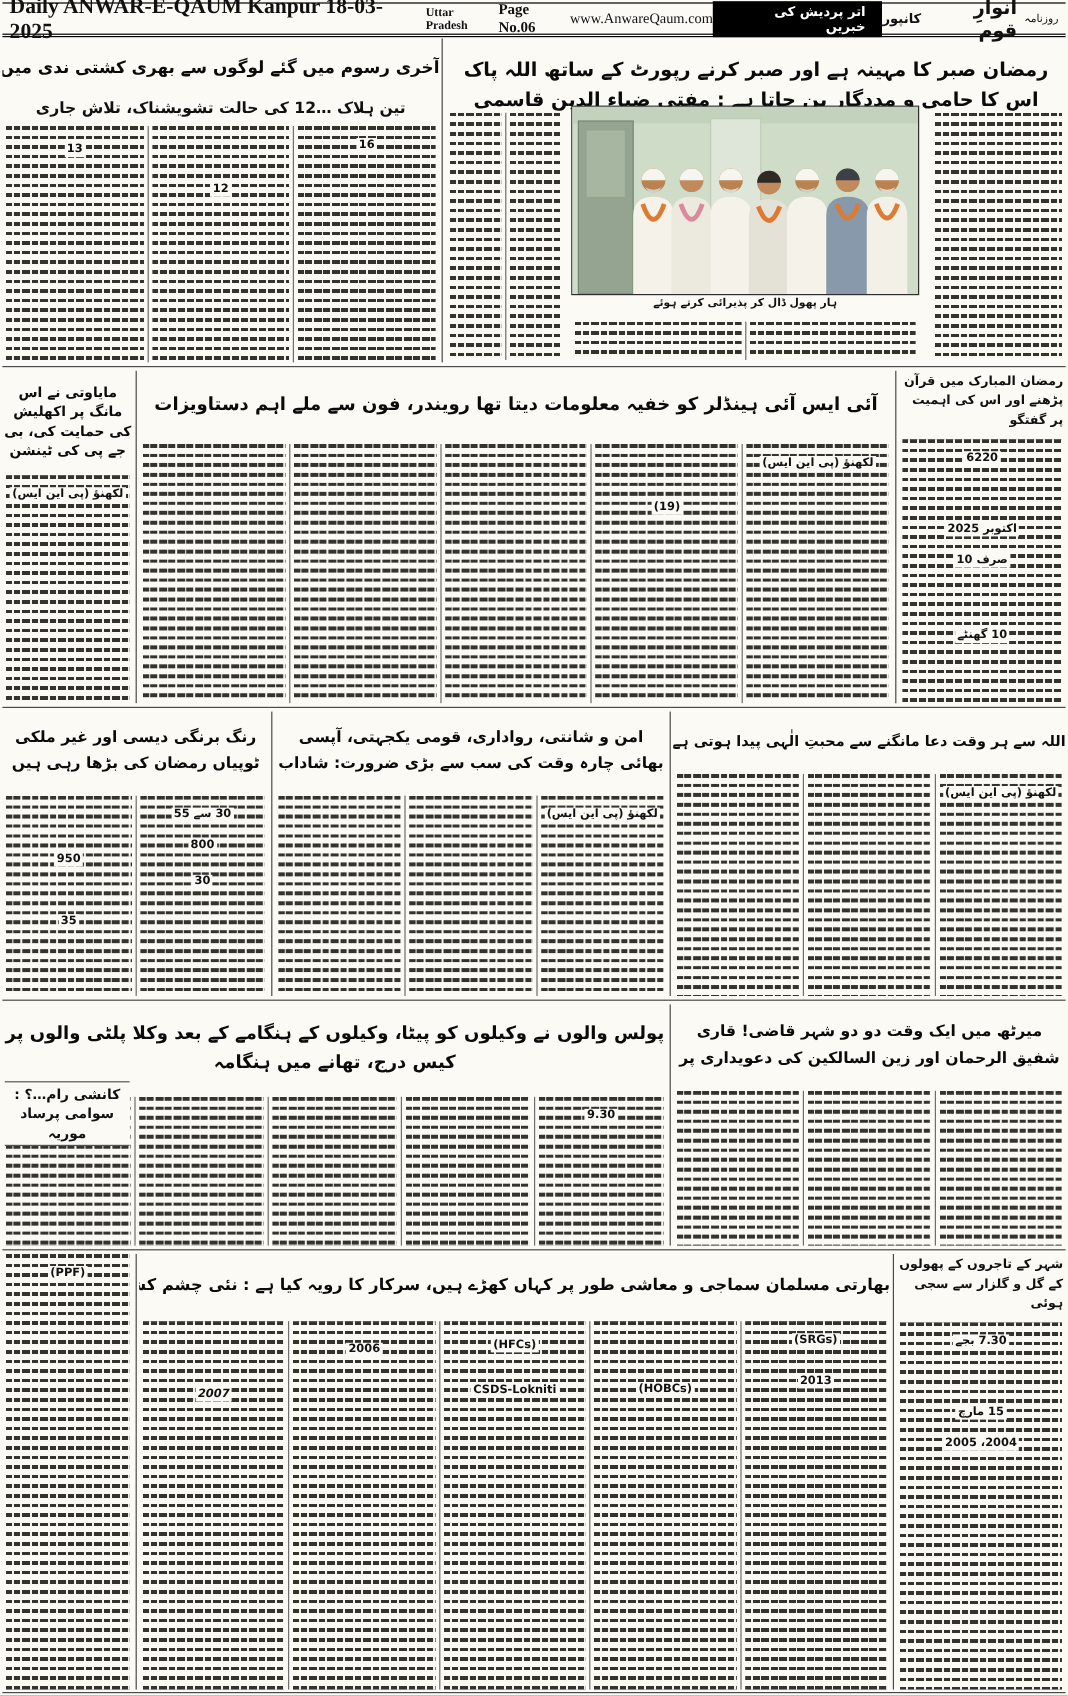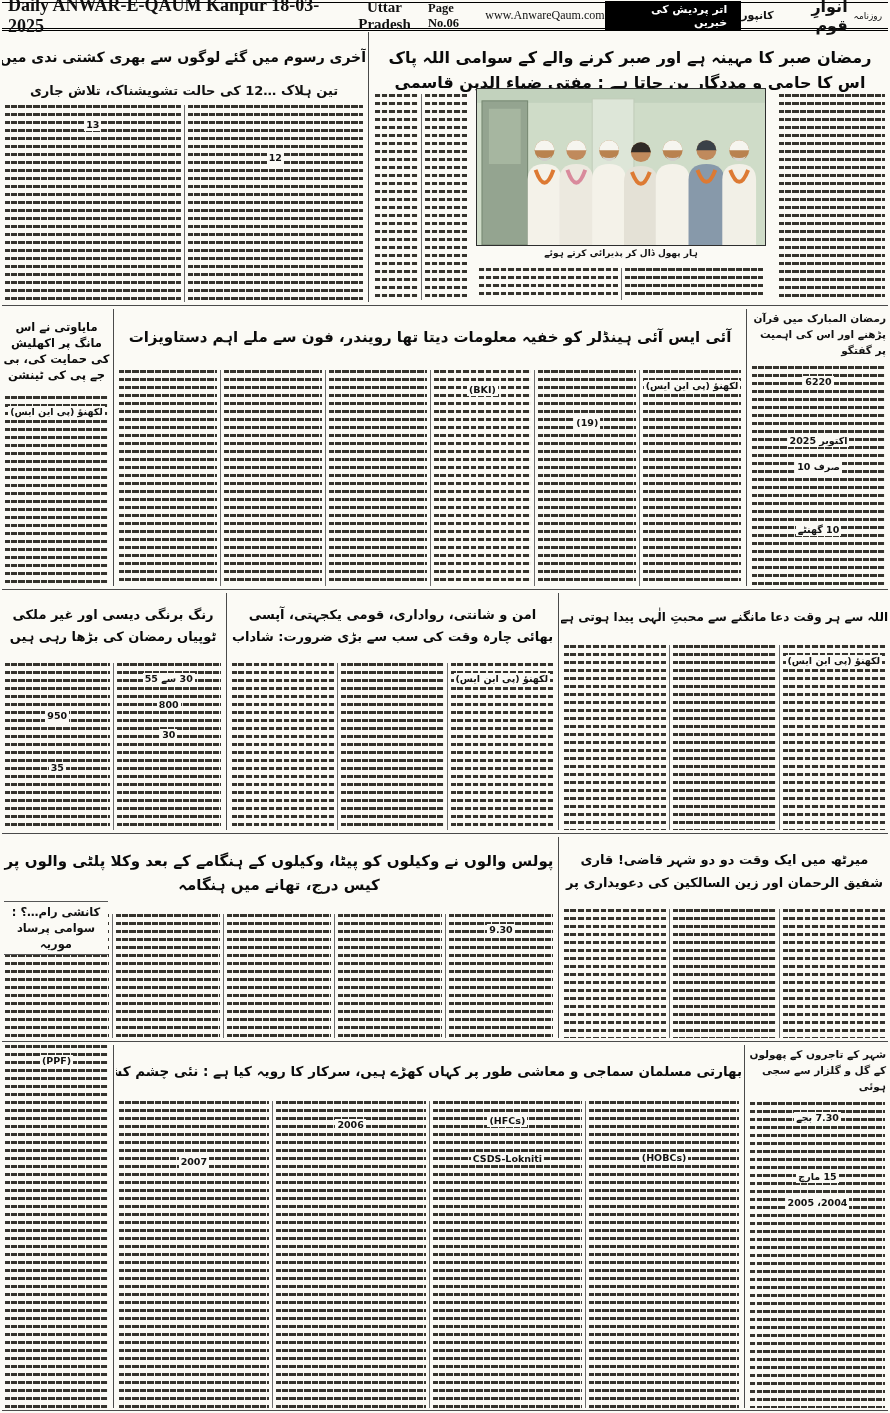--- a/index.html
+++ b/index.html
@@ -5,21 +5,21 @@
   html,body{margin:0;padding:0;background:#9a9a9a;}
   .page{position:relative;width:890px;height:1413px;margin:0 auto;background:#fbfaf5;
         overflow:hidden;color:#111;font-family:"DejaVu Sans",sans-serif;}
 
   
   .hdr{position:absolute;left:2px;right:2px;top:2px;height:25px;
        border-top:1px solid #000;border-bottom:3px double #000;
        display:flex;align-items:center;justify-content:space-between;
        padding:0 6px;font-family:"Liberation Serif",serif;}
   .h-left{font-weight:bold;font-size:18px;}
-  .h-region{font-weight:bold;font-size:15px;text-align:center;}
+  .h-region{font-weight:bold;font-size:10px;}
   .h-page{font-weight:bold;font-size:12.5px;}
   .h-web{font-size:12px;}
   .h-badge{background:#000;color:#fff;font-size:11px;font-weight:bold;
            padding:2px 14px;font-family:"DejaVu Sans",sans-serif;}
   .h-mast{display:flex;align-items:center;gap:6px;font-weight:bold;
           font-family:"DejaVu Sans",sans-serif;}
   .mast-city{font-size:11px;}
   .mast-title{font-size:16px;}
   .mast-type{font-size:9px;font-weight:normal;}
 
@@ -75,32 +75,35 @@
       <span class="mast-title urdu">انوارِ قوم</span>
       <span class="mast-type urdu">روزنامہ</span>
     </span>
   </header>
 
   <section class="art" id="boat" style="left:2px;top:32px;width:364px;height:270px;">
     <h2 class="hl nowrap" style="font-size:14px;line-height:26px;height:26px;">آخری رسوم میں گئے لوگوں سے بھری کشتی ندی میں پلٹی</h2>
     <div class="subhead">تین ہلاک …12 کی حالت تشویشناک، تلاش جاری</div>
     <div class="cols">
         <div class="col greek">
+          <span class="token" style="margin-top: 10px;">16</span>
+        </div>
+        <div class="col greek">
           <span class="token" style="margin-top: 47px;">12</span>
         </div>
         <div class="col greek">
           <span class="token" style="margin-top: 14px;">13</span>
         </div>
       </div>
   </section>
 
   <div class="vline" style="left:368px;top:32px;height:270px;"></div>
 
   <section class="art" id="ramzan" style="left:372px;top:32px;width:516px;height:270px;">
-    <h2 class="hl" style="font-size:16px;line-height:25px;height:52px;overflow:hidden;">رمضان صبر کا مہینہ ہے اور صبر کرنے والے کے سوامی اللہ پاک اس کا حامی و مددگار بن جاتا ہے : مفتی ضیاء الدین قاسمی</h2>
+    <h2 class="hl" style="font-size:16px;line-height:25px;height:52px;overflow:hidden;">رمضان صبر کا مہینہ ہے اور صبر کرنے رپورٹ کے ساتھ اللہ پاک اس کا حامی و مددگار بن جاتا ہے : مفتی ضیاء الدین قاسمی</h2>
     <div class="cols" style="position:absolute;top:58px;right:0;width:112px;bottom:2px;">
         <div class="col greek"></div>
       </div>
     <div class="cols" style="position:absolute;top:58px;left:0;width:98px;bottom:2px;">
         <div class="col greek"></div>
         <div class="col greek"></div>
       </div>
     <figure class="photo-fig" style="left:104px;top:56px;width:290px;">
       <svg viewBox="0 0 290 158" preserveAspectRatio="none">
         <rect x="0" y="0" width="290" height="158" fill="#cfdcc8"></rect>
@@ -183,23 +186,20 @@
 
   <section class="art" id="isi" style="left:116px;top:309px;width:628px;height:277px;">
     <h2 class="hl nowrap" style="font-size:15px;line-height:32px;height:32px;">آئی ایس آئی ہینڈلر کو خفیہ معلومات دیتا تھا رویندر، فون سے ملے اہم دستاویزات</h2>
     <div class="cols">
         <div class="col greek">
           <span class="token" style="margin-top: 10px;">لکھنؤ (پی این ایس)</span>
         </div>
         <div class="col greek">
           <span class="token" style="margin-top: 47px;">(19)</span>
         </div>
-        <div class="col greek">
-          <span class="token" style="margin-top: 14px;">(BKI)</span>
-        </div>
         <div class="col greek"></div>
         <div class="col greek"></div>
         <div class="col greek"></div>
       </div>
   </section>
 
   <div class="vline" style="left:746px;top:309px;height:277px;"></div>
 
   <section class="art" id="quran" style="left:749px;top:309px;width:139px;height:277px;">
     <div class="lead">رمضان المبارک میں قرآن پڑھنے اور اس کی اہمیت پر گفتگو</div>
@@ -292,31 +292,35 @@
         </div>
       </div>
   </section>
 
   <div class="vline" style="left:113px;top:1045px;height:363px;"></div>
 
   <section class="art" id="report" style="left:116px;top:1045px;width:626px;height:363px;">
     <h2 class="hl nowrap" style="font-size:13.5px;line-height:30px;height:30px;">بھارتی مسلمان سماجی و معاشی طور پر کہاں کھڑے ہیں، سرکار کا رویہ کیا ہے : نئی چشم کشا رپورٹ</h2>
     <div class="cols">
         <div class="col greek">
+          <span class="token" style="margin-top: 10px;">(SRGs)</span>
+          <span class="token" style="margin-top: 22px;">2013</span>
+        </div>
+        <div class="col greek">
           <span class="token" style="margin-top: 51px;">(HOBCs)</span>
         </div>
         <div class="col greek">
           <span class="token" style="margin-top: 14px;">(HFCs)</span>
           <span class="token" style="margin-top: 26px;">CSDS-Lokniti</span>
         </div>
         <div class="col greek">
           <span class="token" style="margin-top: 18px;">2006</span>
         </div>
         <div class="col greek">
-          <span class="token" style="margin-top: 55px;">2007</span>
+          <span class="token" style="margin-top: 55px; font-style: italic;">2007</span>
         </div>
       </div>
   </section>
 
   <div class="vline" style="left:744px;top:1045px;height:363px;"></div>
 
   <section class="art" id="flowers" style="left:747px;top:1045px;width:141px;height:363px;">
     <div class="lead">شہر کے تاجروں کے پھولوں کے گل و گلزار سے سجی ہوئی</div>
     <div class="cols">
         <div class="col greek">

